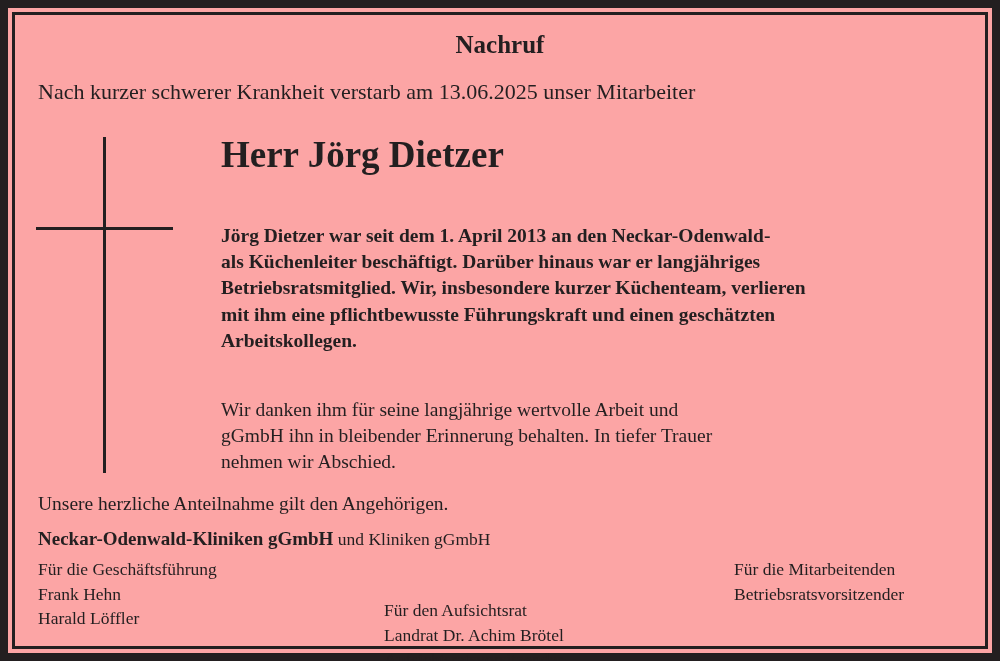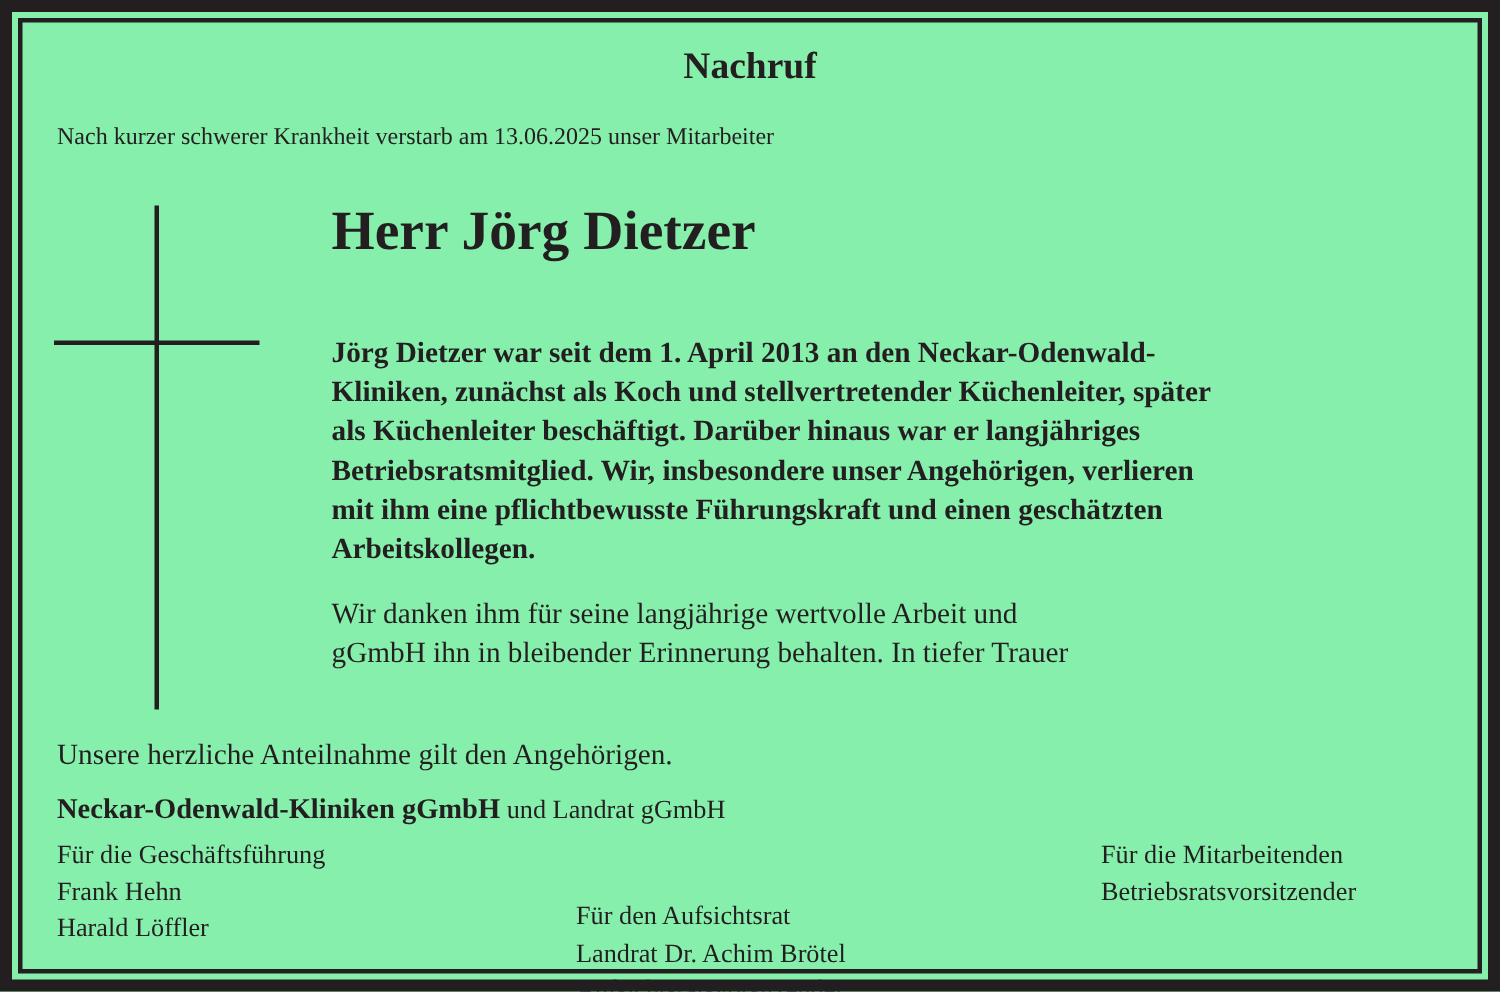--- a/index.html
+++ b/index.html
@@ -5,33 +5,33 @@
   html, body { margin: 0; padding: 0; }
   body {
     width: 1000px; height: 661px; overflow: hidden;
     background: #231f20;
     font-family: "Liberation Serif", "DejaVu Serif", serif;
     color: #231f20;
     position: relative;
   }
   .paper {
     position: absolute; left: 8px; top: 8px; width: 984px; height: 645px;
-    background: #86efac;
+    background: #fca5a5;
   }
   .inner-frame {
     position: absolute; left: 4px; top: 4px; right: 4px; bottom: 4px;
     border: 3px solid #231f20;
     box-sizing: border-box;
   }
   .abs { position: absolute; white-space: nowrap; }
   .title {
     left: 0; width: 984px; top: 22px; text-align: center;
     font-weight: bold; font-size: 25px; line-height: 30px;
   }
-  .intro { left: 30px; top: 71px; font-size: 16px; line-height: 26px; }
+  .intro { left: 30px; top: 71px; font-size: 22px; line-height: 26px; }
   .cross-v { position: absolute; left: 95px; top: 129px; width: 3px; height: 336px; background: #231f20; }
   .cross-h { position: absolute; left: 28px; top: 219px; width: 137px; height: 3px; background: #231f20; }
   .name { left: 213px; top: 125px; font-weight: bold; font-size: 37px; line-height: 44px; }
   .lead { left: 213px; top: 180px; font-size: 19.5px; line-height: 26px; }
   .para { left: 213px; font-size: 19.5px; line-height: 26.2px; white-space: normal; width: 760px; }
   .para1 { top: 215px; font-weight: bold; }
   .para2 { top: 389px; }
   .para .ln { display: block; white-space: nowrap; transform-origin: left center; }
   .condolence { left: 30px; top: 483px; font-size: 19.5px; line-height: 26px; }
   .company { left: 30px; top: 518px; font-size: 19px; line-height: 26px; }
@@ -54,36 +54,36 @@
 
   <div>
     <div class="cross-v"></div>
     <div class="cross-h"></div>
   </div>
 
   <div class="abs name">Herr Jörg Dietzer</div>
 
   <div class="abs para para1">
     <span class="ln">Jörg Dietzer war seit dem 1. April 2013 an den Neckar-Odenwald-</span>
-    <span class="ln">Kliniken, zunächst als Koch und stellvertretender Küchenleiter, später</span>
     <span class="ln">als Küchenleiter beschäftigt. Darüber hinaus war er langjähriges</span>
-    <span class="ln">Betriebsratsmitglied. Wir, insbesondere unser Angehörigen, verlieren</span>
+    <span class="ln">Betriebsratsmitglied. Wir, insbesondere kurzer Küchenteam, verlieren</span>
     <span class="ln">mit ihm eine pflichtbewusste Führungskraft und einen geschätzten</span>
     <span class="ln">Arbeitskollegen.</span>
   </div>
 
   <div class="abs para para2">
     <span class="ln">Wir danken ihm für seine langjährige wertvolle Arbeit und</span>
     <span class="ln">gGmbH ihn in bleibender Erinnerung behalten. In tiefer Trauer</span>
+    <span class="ln">nehmen wir Abschied.</span>
   </div>
 
   <div class="abs condolence">Unsere herzliche Anteilnahme gilt den Angehörigen.</div>
 
   <div class="abs company">
-    <span class="bold">Neckar-Odenwald-Kliniken gGmbH</span><span class="light"> und Landrat gGmbH</span>
+    <span class="bold">Neckar-Odenwald-Kliniken gGmbH</span><span class="light"> und Kliniken gGmbH</span>
   </div>
 
   <div class="sig-col sig-col1">
     <span class="ln">Für die Geschäftsführung</span>
     <span class="ln">Frank Hehn</span>
     <span class="ln">Harald Löffler</span>
   </div>
   <div class="sig-col sig-col2">
     <span class="ln">Für den Aufsichtsrat</span>
     <span class="ln">Landrat Dr. Achim Brötel</span>

